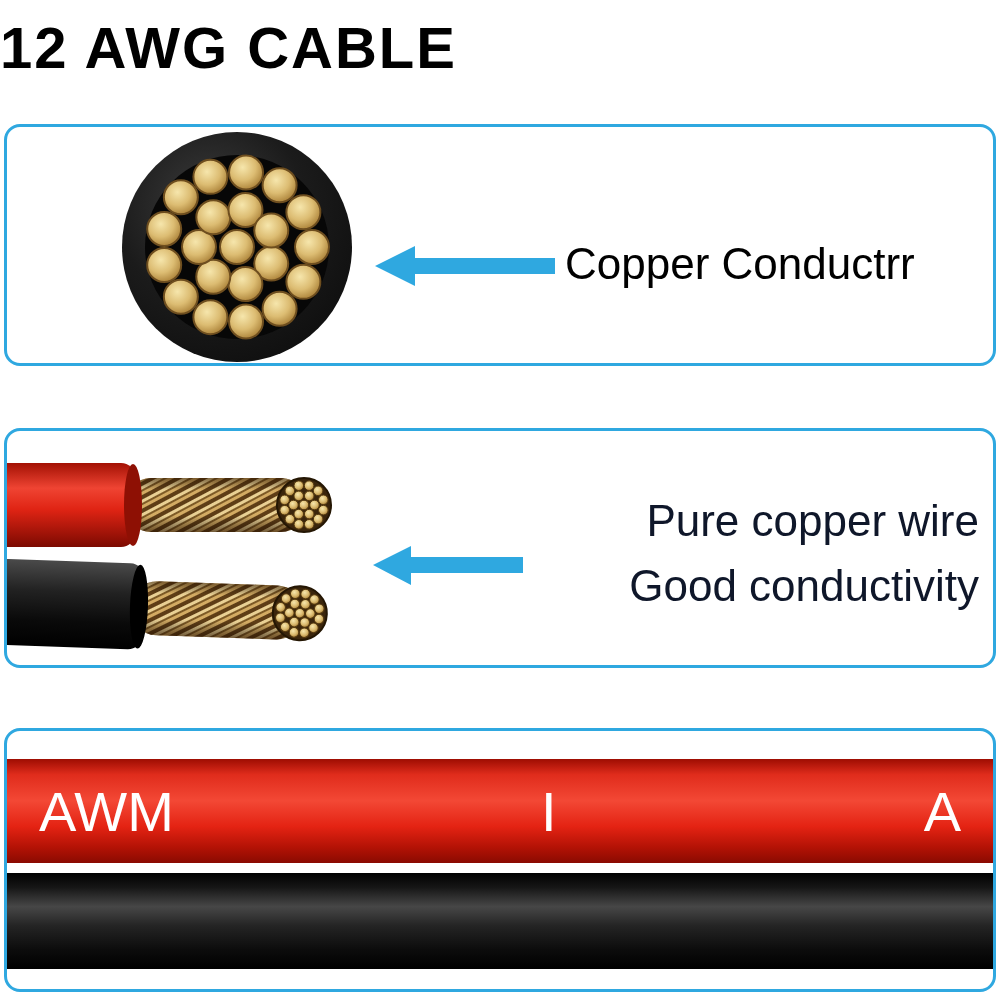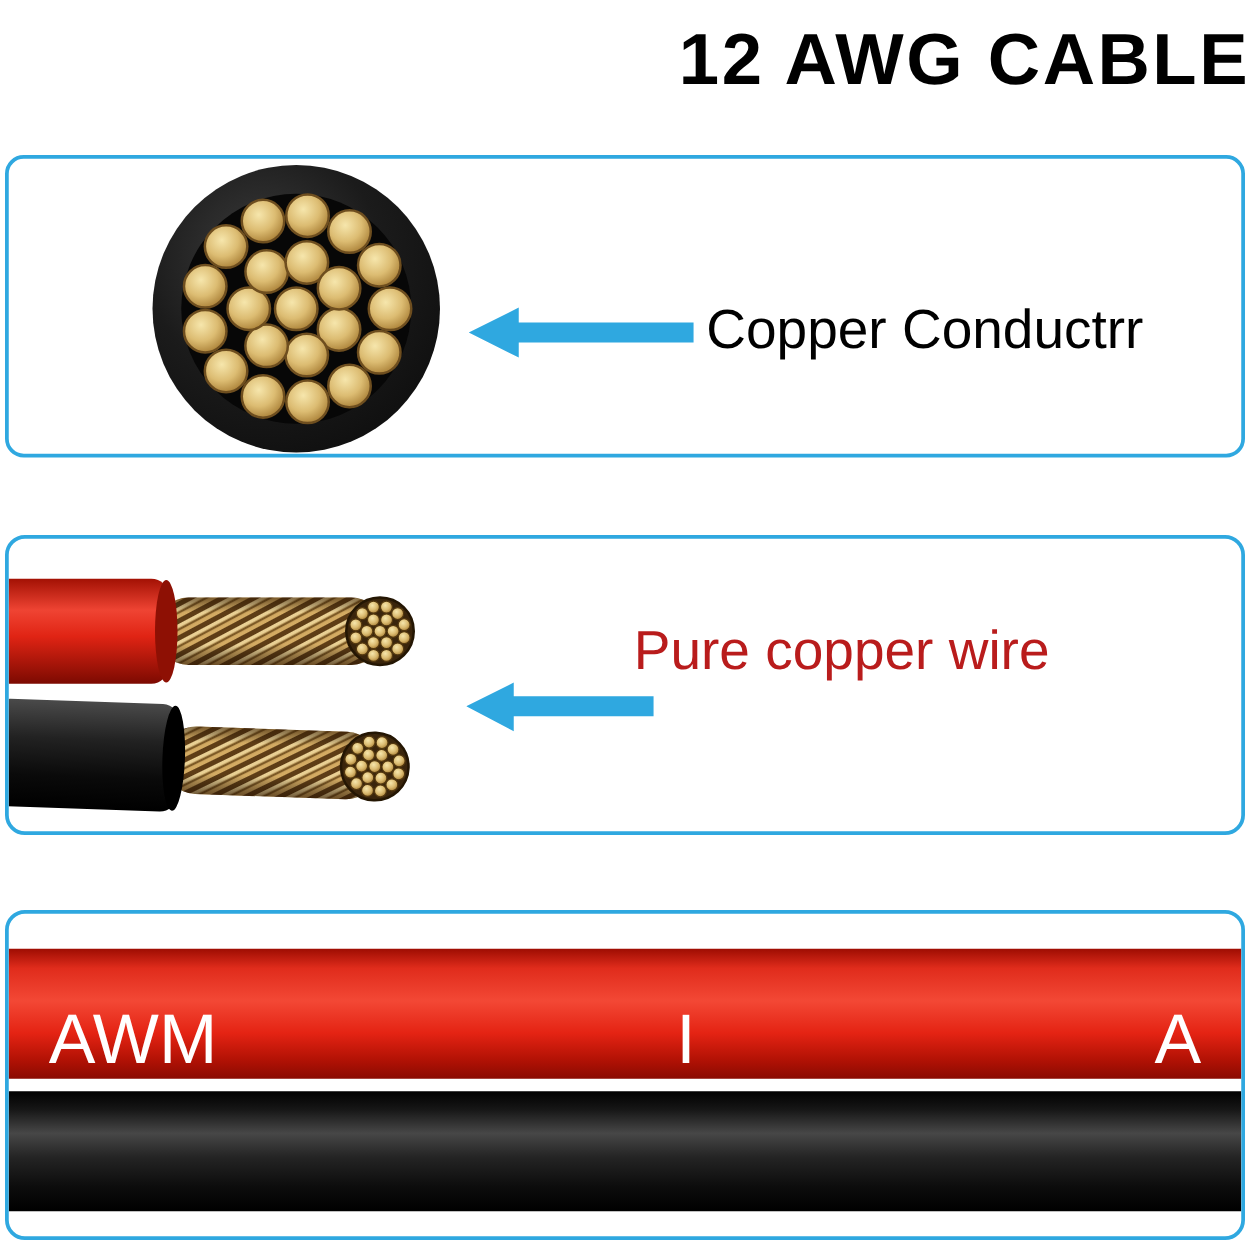--- a/index.html
+++ b/index.html
@@ -1,35 +1,35 @@
 <!DOCTYPE html>
 <html><head>
 <meta charset="utf-8">
 <style>
   html,body{margin:0;padding:0;background:#fff;}
   .page{position:relative;width:1000px;height:1000px;background:#fff;overflow:hidden;
         font-family:"Liberation Sans",sans-serif;}
-  .title{position:absolute;top:14px;left:0;right:0;text-align:right;
+  .title{position:absolute;top:14px;left:0;right:0;text-align:left;
          font-size:58px;font-weight:900;letter-spacing:2px;color:#000;}
   .panel{position:absolute;left:4px;width:992px;border:3px solid #2FA8E0;
          border-radius:16px;background:#fff;box-sizing:border-box;overflow:hidden;}
-  .panel1{top:124px;height:242px;border-radius:15px;}
+  .panel1{top:124px;height:242px;}
   .panel2{top:428px;height:240px;}
   .panel3{top:728px;height:264px;}
   .cs-svg{position:absolute;left:112px;top:2px;}
   .wire-svg{position:absolute;left:0;top:0;}
   .arrow{position:absolute;}
   .arrow1{left:368px;top:117px;}
   .arrow2{left:366px;top:112px;}
   .label1{position:absolute;left:558px;top:112px;font-size:44px;color:#000;white-space:nowrap;}
-  .label2{position:absolute;left:500px;right:14px;top:57px;text-align:left;
-          font-size:44px;line-height:65px;color:#b91c1c;}
+  .label2{position:absolute;left:500px;right:14px;top:57px;text-align:right;
+          font-size:44px;line-height:65px;color:#0f172a;}
   .red-band{position:absolute;left:0;right:0;top:28px;height:104px;
             background:linear-gradient(180deg,#9e0d02 0%,#e02c1c 15%,#f34835 40%,#e42313 65%,#b31205 85%,#8a0a01 100%);
-            display:flex;align-items:flex-end;justify-content:space-between;
+            display:flex;align-items:center;justify-content:space-between;
             padding:0 32px;box-sizing:border-box;}
   .red-band span{color:#fff;font-size:56px;white-space:nowrap;}
   .black-band{position:absolute;left:0;right:0;top:142px;height:96px;
             background:linear-gradient(180deg,#000 0%,#161616 15%,#474747 35%,#242424 55%,#0c0c0c 80%,#000 100%);}
 </style>
 </head>
 <body>
 
 <div class="page">
 
@@ -176,20 +176,21 @@
           </g>
       </g>
     </svg>
 
     <svg class="arrow arrow2" width="150" height="44" viewBox="0 0 150 44">
       <polygon points="0,22 38,3 38,14 150,14 150,30 38,30 38,42" fill="#2FA8E0"></polygon>
     </svg>
 
     <div class="label2">
       <div>Pure copper wire</div>
+      <div>Good conductivity</div>
     </div>
   </section>
 
   <section class="panel panel3">
     <div class="red-band">
       <span>AWM</span>
       <span>I</span>
       <span>A</span>
     </div>
     <div class="black-band"></div>

